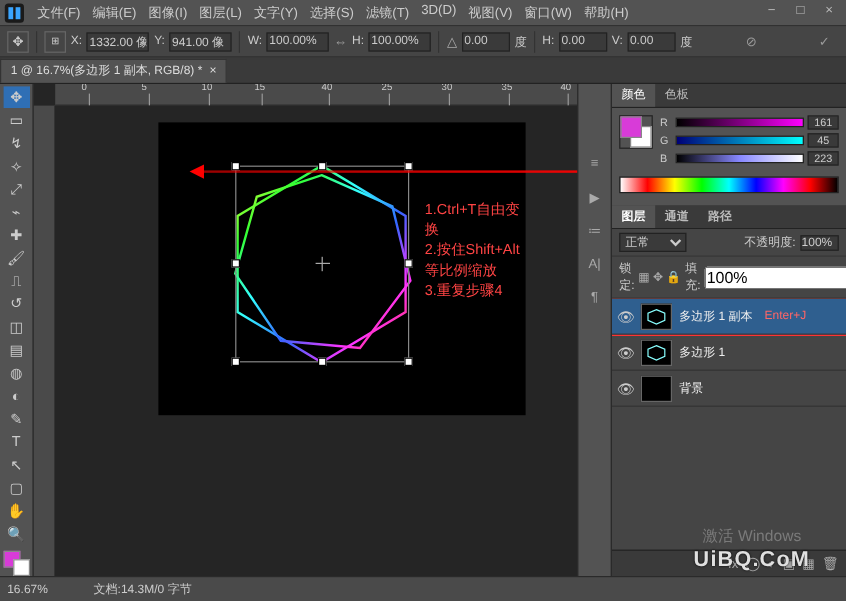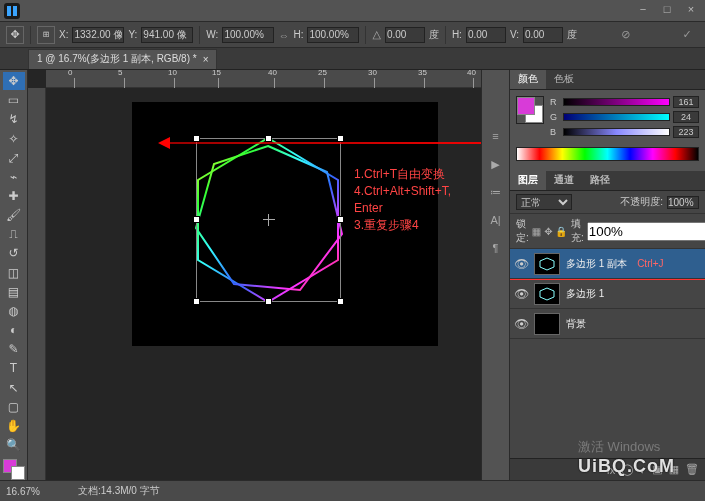--- a/index.html
+++ b/index.html
@@ -12,21 +12,21 @@
 .win-controls { position:absolute; right:4px; top:2px; display:flex; gap:4px; }
 .win-controls div { width:20px; height:14px; display:flex; align-items:center; justify-content:center; color:#bbb; }
 
 .optbar { background:#454545; height:26px; display:flex; align-items:center; padding:0 6px; border-bottom:1px solid #2a2a2a; gap:4px; }
 .opt-icon { width:18px; height:18px; border:1px solid #666; display:flex; align-items:center; justify-content:center; font-size:11px; }
 .opt-sep { width:1px; height:18px; background:#333; margin:0 2px; }
 .opt-label { font-size:10px; color:#ccc; }
 .opt-field { background:#3a3a3a; border:1px solid #222; height:16px; width:52px; color:#ccc; font-size:10px; padding:0 1px; }
 .opt-check { width:24px; height:18px; display:flex; align-items:center; justify-content:center; color:#999; margin-left:auto; }
 
-.tabbar { background:#3a3a3a; height:22px; display:flex; align-items:center; padding-left:28px; border-bottom:1px solid #222; }
+.tabbar { background:#3a3a3a; height:22px; display:flex; align-items:center; border-bottom:1px solid #222; }
 .doc-tab { background:#535353; height:20px; padding:2px 8px; font-size:10px; color:#ddd; display:flex; align-items:center; gap:6px; border:1px solid #333; border-bottom:none; }
 
 .workarea { display:flex; height:410px; background:#2b2b2b; }
 .toolbox { width:28px; background:#535353; border-right:1px solid #2a2a2a; display:flex; flex-direction:column; align-items:center; padding-top:2px; gap:1px; }
 .toolbox .tool { width:22px; height:19px; display:flex; align-items:center; justify-content:center; color:#ccc; font-size:12px; }
 .toolbox .tool.active { background:#2f6fb5; }
 .toolbox .swatches { margin-top:4px; width:22px; height:22px; position:relative; }
 .toolbox .swatches .fg { position:absolute; left:0; top:0; width:14px; height:14px; background:#d83bd8; border:1px solid #888; }
 .toolbox .swatches .bg { position:absolute; right:0; bottom:0; width:14px; height:14px; background:#fff; border:1px solid #888; }
 
@@ -82,29 +82,42 @@
 .layer-row .lname { font-size:10px; color:#eee; }
 .layer-row .extra { font-size:10px; color:#f66; margin-left:4px; }
 
 .layer-bottom { height:22px; background:#3a3a3a; border-top:1px solid #222; display:flex; align-items:center; justify-content:flex-end; gap:6px; padding:0 6px; }
 .layer-bottom div { color:#aaa; font-size:11px; }
 
 .statusbar { position:absolute; bottom:0; left:0; right:0; height:21px; background:#4a4a4a; border-top:1px solid #2a2a2a; display:flex; align-items:center; padding:0 6px; font-size:10px; color:#ccc; }
 .statusbar .zoom { width:58px; }
 .statusbar .doc { margin-left:14px; }
 
-.watermark { position:absolute; right:30px; bottom:24px; text-align:left;margin-left:44px; }
+.watermark { position:absolute; right:30px; bottom:24px; text-align:center;margin-left:44px; }
 .watermark .l1 { color:#7a7a7a; font-size:13px; }
 .watermark .l2 { color:#e0e0e0; font-size:18px; font-weight:bold; letter-spacing:1px; text-shadow:0 0 2px #000; }
 </style>
 </head>
 <body>
 
 <div class="menubar">
   <div class="logo"></div>
+  <div id="menu-items" style="display: flex;">
+      <span class="menu-item">文件(F)</span>
+      <span class="menu-item">编辑(E)</span>
+      <span class="menu-item">图像(I)</span>
+      <span class="menu-item">图层(L)</span>
+      <span class="menu-item">文字(Y)</span>
+      <span class="menu-item">选择(S)</span>
+      <span class="menu-item">滤镜(T)</span>
+      <span class="menu-item">3D(D)</span>
+      <span class="menu-item">视图(V)</span>
+      <span class="menu-item">窗口(W)</span>
+      <span class="menu-item">帮助(H)</span>
+    </div>
   <div class="win-controls">
     <div>−</div>
     <div>□</div>
     <div>×</div>
   </div>
 </div>
 
 <div class="optbar">
   <div class="opt-icon">✥</div>
   <div class="opt-sep"></div>
@@ -222,21 +235,21 @@
           <div class="handle" style="right:-4px;top:-4px;"></div>
           <div class="handle" style="left:-4px;top:50%;margin-top:-4px;"></div>
           <div class="handle" style="right:-4px;top:50%;margin-top:-4px;"></div>
           <div class="handle" style="left:-4px;bottom:-4px;"></div>
           <div class="handle" style="left:50%;bottom:-4px;margin-left:-4px;"></div>
           <div class="handle" style="right:-4px;bottom:-4px;"></div>
           <div class="center-mark"></div>
         </div>
         <div class="instructions" id="instr">
             <div>1.Ctrl+T自由变换</div>
-            <div>4.Ctrl+Alt+Shift+T, Enter</div>
+            <div>2.按住Shift+Alt等比例缩放</div>
             <div>3.重复步骤4</div>
           </div>
       </div>
       <div class="arrow-line"></div>
       <div class="arrow-head"></div>
     </div>
   </div>
 
   <div class="mid-panel">
     <div class="mbtn">≡</div>
@@ -258,21 +271,21 @@
       </div>
       <div class="sliders" id="sliders">
           <div class="slider-row">
             <span class="lab">R</span>
             <div class="bar" style="background:linear-gradient(to right,#000,#f0f)"></div>
             <span class="val">161</span>
           </div>
           <div class="slider-row">
             <span class="lab">G</span>
             <div class="bar" style="background:linear-gradient(to right,#007,#0ff)"></div>
-            <span class="val">24</span>
+            <span class="val">45</span>
           </div>
           <div class="slider-row">
             <span class="lab">B</span>
             <div class="bar" style="background:linear-gradient(to right,#000,#88f,#fff)"></div>
             <span class="val">223</span>
           </div>
         </div>
       <div class="spectrum"></div>
     </div>
 
@@ -296,21 +309,21 @@
     </div>
     <div class="layer-list" id="layer-list">
         <div class="layer-row selected">
           <span class="eye">👁</span>
           <div class="thumb">
             <svg class="mini-hex" viewBox="0 0 16 14">
               <polygon points="8,1 15,4 15,10 8,13 1,10 1,4" fill="none" stroke="#8ff" stroke-width="1"></polygon>
             </svg>
           </div>
           <span class="lname">多边形 1 副本</span>
-          <span class="extra">Ctrl+J</span>
+          <span class="extra">Enter+J</span>
         </div>
         <div class="layer-row">
           <span class="eye">👁</span>
           <div class="thumb">
             <svg class="mini-hex" viewBox="0 0 16 14">
               <polygon points="8,1 15,4 15,10 8,13 1,10 1,4" fill="none" stroke="#8ff" stroke-width="1"></polygon>
             </svg>
           </div>
           <span class="lname">多边形 1</span>
         </div>

